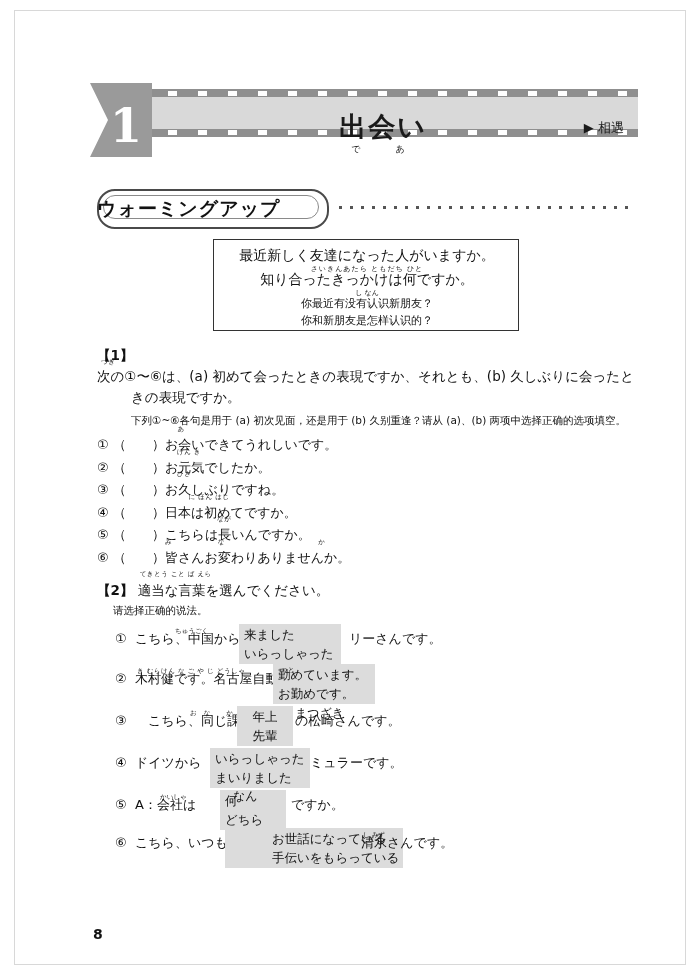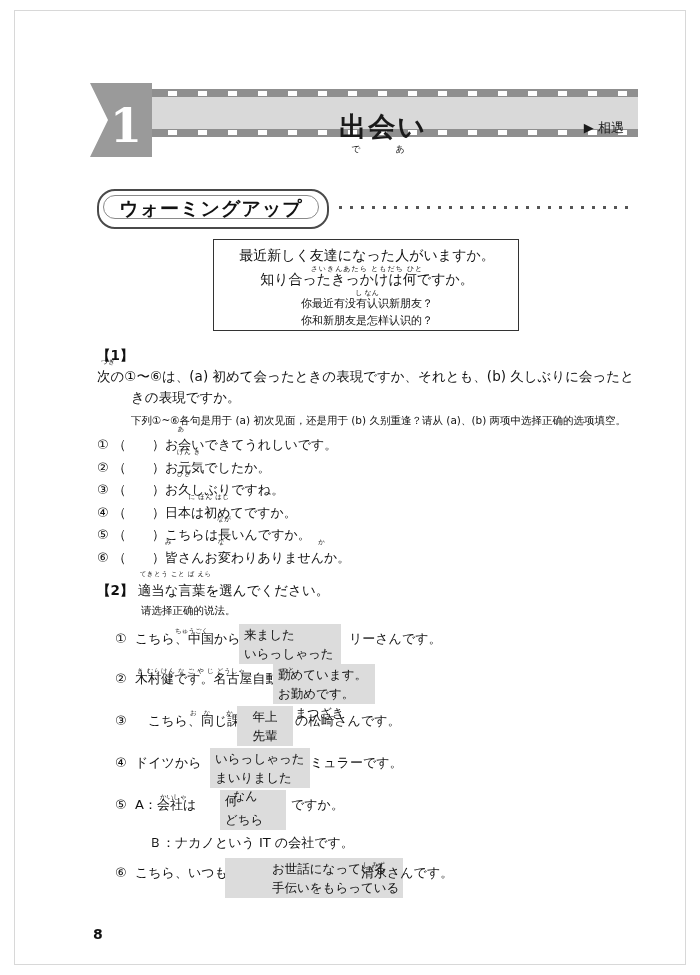--- a/index.html
+++ b/index.html
@@ -125,21 +125,21 @@
     height: 24px;
     border: 1px solid #8a8a8a;
     border-radius: 14px;
     box-sizing: border-box;
   }
   .pill-text {
     position: absolute;
     left: 0;
     top: 7px;
     width: 228px;
-    text-align: center;
+    text-align: left;
     font-size: 19px;
     font-weight: bold;
     letter-spacing: 1px;
     color: #111;
   }
   .dots {
     position: absolute;
     left: 320px;
     top: 194px;
     width: 300px;
@@ -265,21 +265,21 @@
   
   .p2-head {
     font-size: 13.5px;
     font-weight: normal;
     margin-top: 10px;
     line-height: 22px;
   }
   .p2-head .lbl { font-weight: bold; }
   .p2-cn {
     font-size: 10.5px;
-    margin: 3px 0 8px 44px;
+    margin: 3px 0 8px 16px;
   }
   .item {
     position: relative;
     font-size: 13px;
     margin-left: 18px;
     line-height: 21px;
     height: 40px;
   }
   .item .num { position: absolute; left: 0; top: 2px; }
   .item .txt { position: absolute; top: 2px; white-space: nowrap; }
@@ -455,23 +455,20 @@
         <span class="txt" style="left:20px;">A：会社は</span>
         <span class="rt" style="position:absolute; left:45px; top:-5px; font-size:6.5px;">かいしゃ</span>
         <span class="optbox" style="left:105px; top:-2px; width:56px;">
           <span>何</span>
           <span class="l2">どちら</span>
         </span>
         <span class="rt" style="position:absolute; left:118px; top:-6px; font-size:12px;">なん</span>
         <span class="txt" style="left:176px;">ですか。</span>
       </div>
 
-      <div class="item" style="height:30px;">
-        <span class="txt" style="left:34px;">Ｂ：ナカノという IT の会社です。</span>
-      </div>
 
       <div class="item" style="height:44px;">
         <span class="num">⑥</span>
         <span class="txt" style="left:20px;">こちら、いつも</span>
         <span class="optbox" style="left:110px; top:-2px; width:126px;padding-left:47px;">
           <span>お世話になっている</span>
           <span class="l2">手伝いをもらっている</span>
         </span>
         <span class="txt" style="left:246px;">清水さんです。</span>
         <span class="rt" style="position:absolute; left:248px; top:-5px; font-size:6.5px;">し みず</span>

